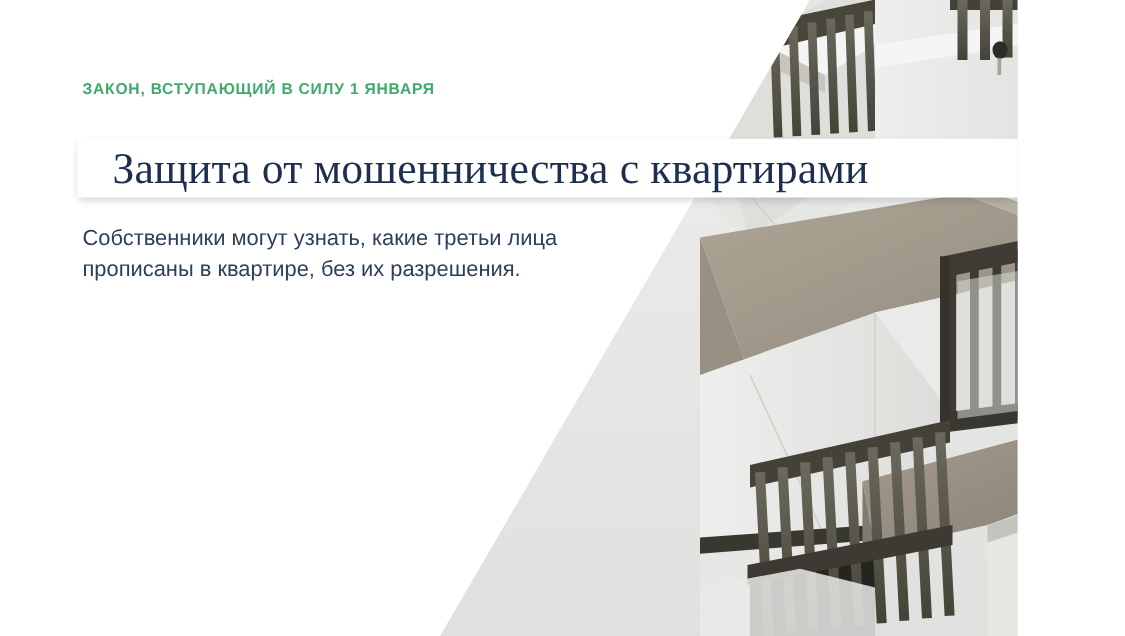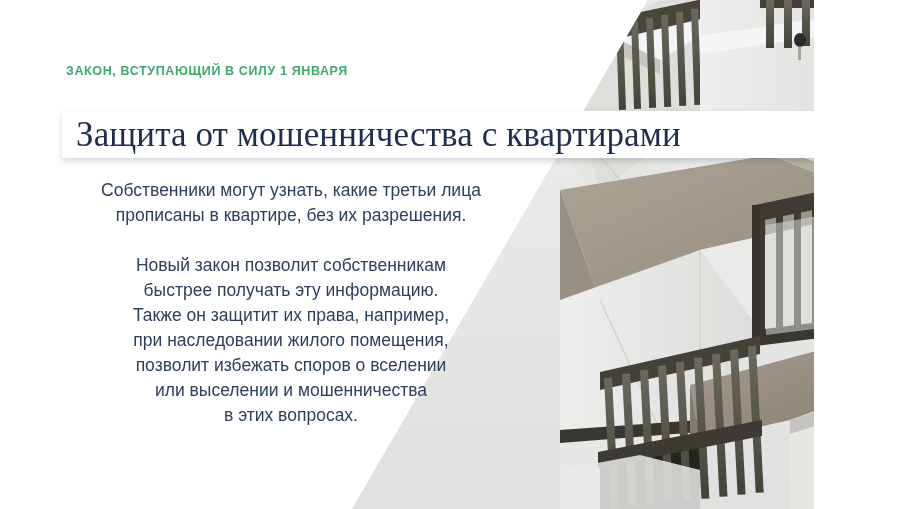--- a/index.html
+++ b/index.html
@@ -57,31 +57,30 @@
     box-shadow: 0 3px 6px rgba(40,50,70,0.20);
     display: flex;
     align-items: center;
   }
   .title-text {
     font-family: "Liberation Serif", "DejaVu Serif", serif;
     font-size: 35px;
     line-height: 1;
     color: #1d2e4e;
     white-space: nowrap;
-    padding-left: 14px;
+    padding-left: 28px;
     letter-spacing: 0.1px;
   }
 
   
   .body-col {
     position: absolute;
     left: 66px;
     top: 178px;
     width: 450px;
-    text-align: center;
   }
   .para {
     color: #2c3f5b;
     font-size: 17.5px;
     line-height: 25px;
     font-family: "Liberation Sans", sans-serif;
     white-space: pre-line;
   }
   .para.p2 {
     margin-top: 25px;
@@ -235,22 +234,15 @@
 
   <div class="eyebrow">ЗАКОН, ВСТУПАЮЩИЙ В СИЛУ 1 ЯНВАРЯ</div>
 
   <div class="title-band">
     <div class="title-text">Защита от мошенничества с квартирами</div>
   </div>
 
   <div class="body-col">
     <div class="para p1">Собственники могут узнать, какие третьи лица
 прописаны в квартире, без их разрешения.</div>
-    <div class="para p2">Новый закон позволит собственникам
-быстрее получать эту информацию.
-Также он защитит их права, например,
-при наследовании жилого помещения,
-позволит избежать споров о вселении
-или выселении и мошенничества
-в этих вопросах.</div>
   </div>
 
 </div>
 
 </body></html>

